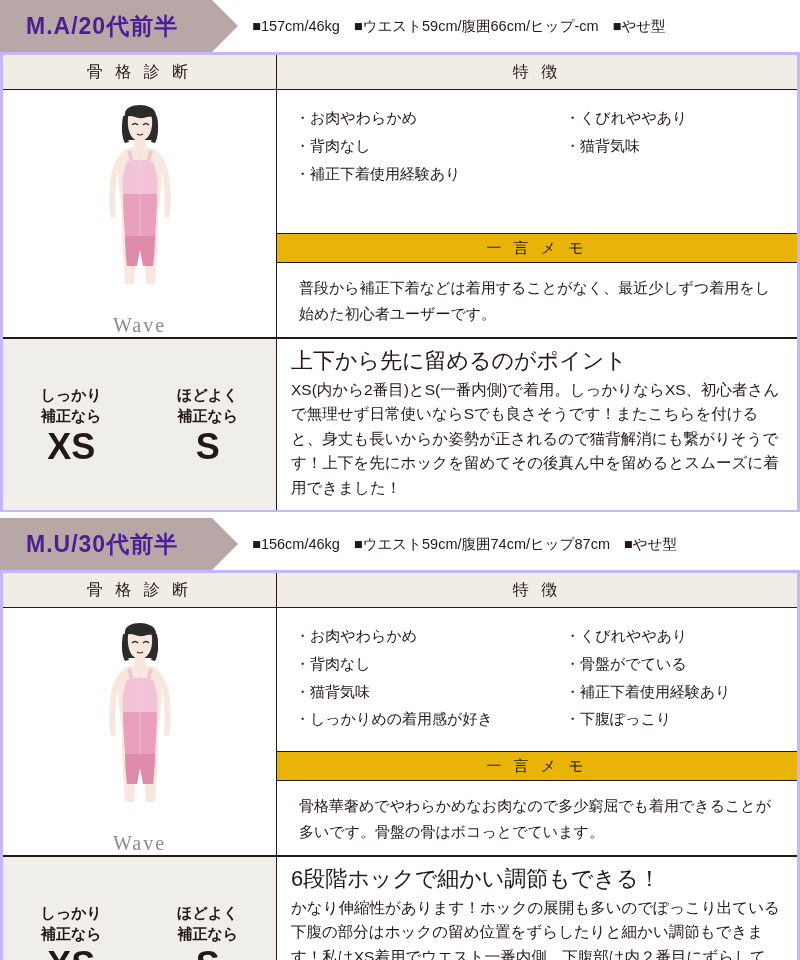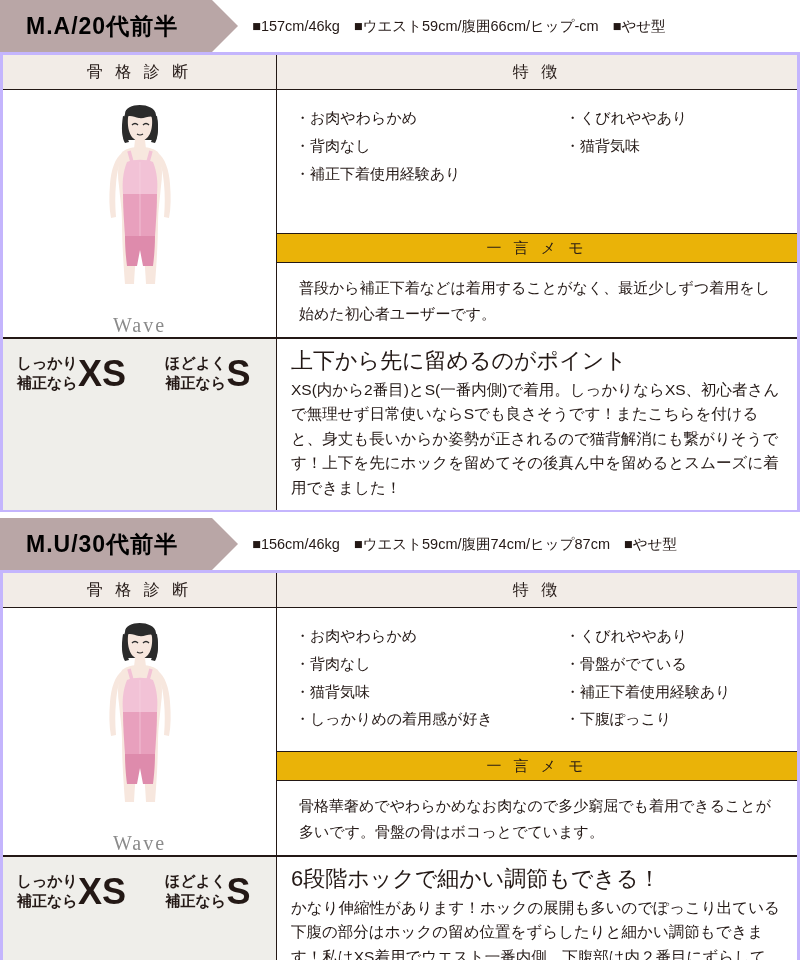--- a/index.html
+++ b/index.html
@@ -20,21 +20,21 @@
   
   .banner {
     display: flex;
     align-items: stretch;
     height: 52px;
     background: #ffffff;
   }
   .banner-tag {
     position: relative;
     background: #b9a6a6;
-    color: #000000;
+    color: #4c1d95;
     font-size: 23px;
     font-weight: bold;
     letter-spacing: 1px;
     display: flex;
     align-items: center;
     padding: 0 34px 0 26px;
     white-space: nowrap;
   }
   .banner-tag::after {
     content: "";
@@ -148,20 +148,21 @@
   .size-cell {
     width: 274px;
     display: flex;
     border-right: 1px solid #231815;
   }
   .size-box {
     flex: 1;
     text-align: center;
     padding: 14px 8px 12px;
     display: flex;
+    flex-direction: column;
     justify-content: center;
   }
   .size-box .cap {
     font-size: 15px;
     font-weight: bold;
     line-height: 1.35;
   }
   .size-box .sz {
     font-size: 36px;
     font-weight: bold;

